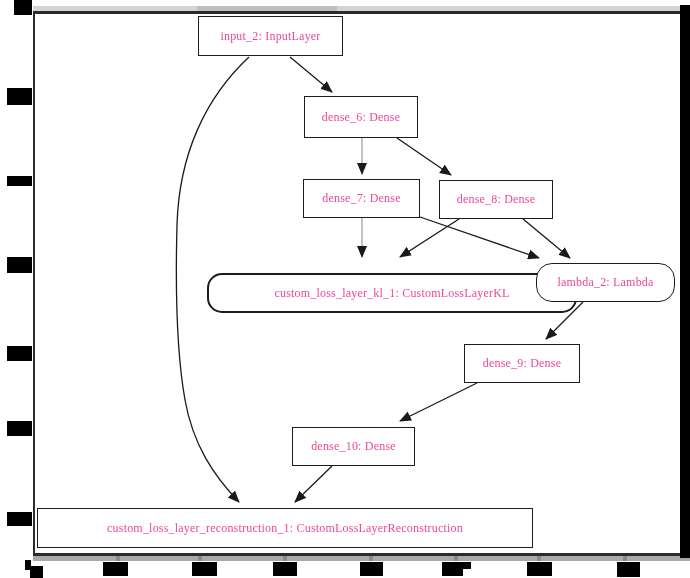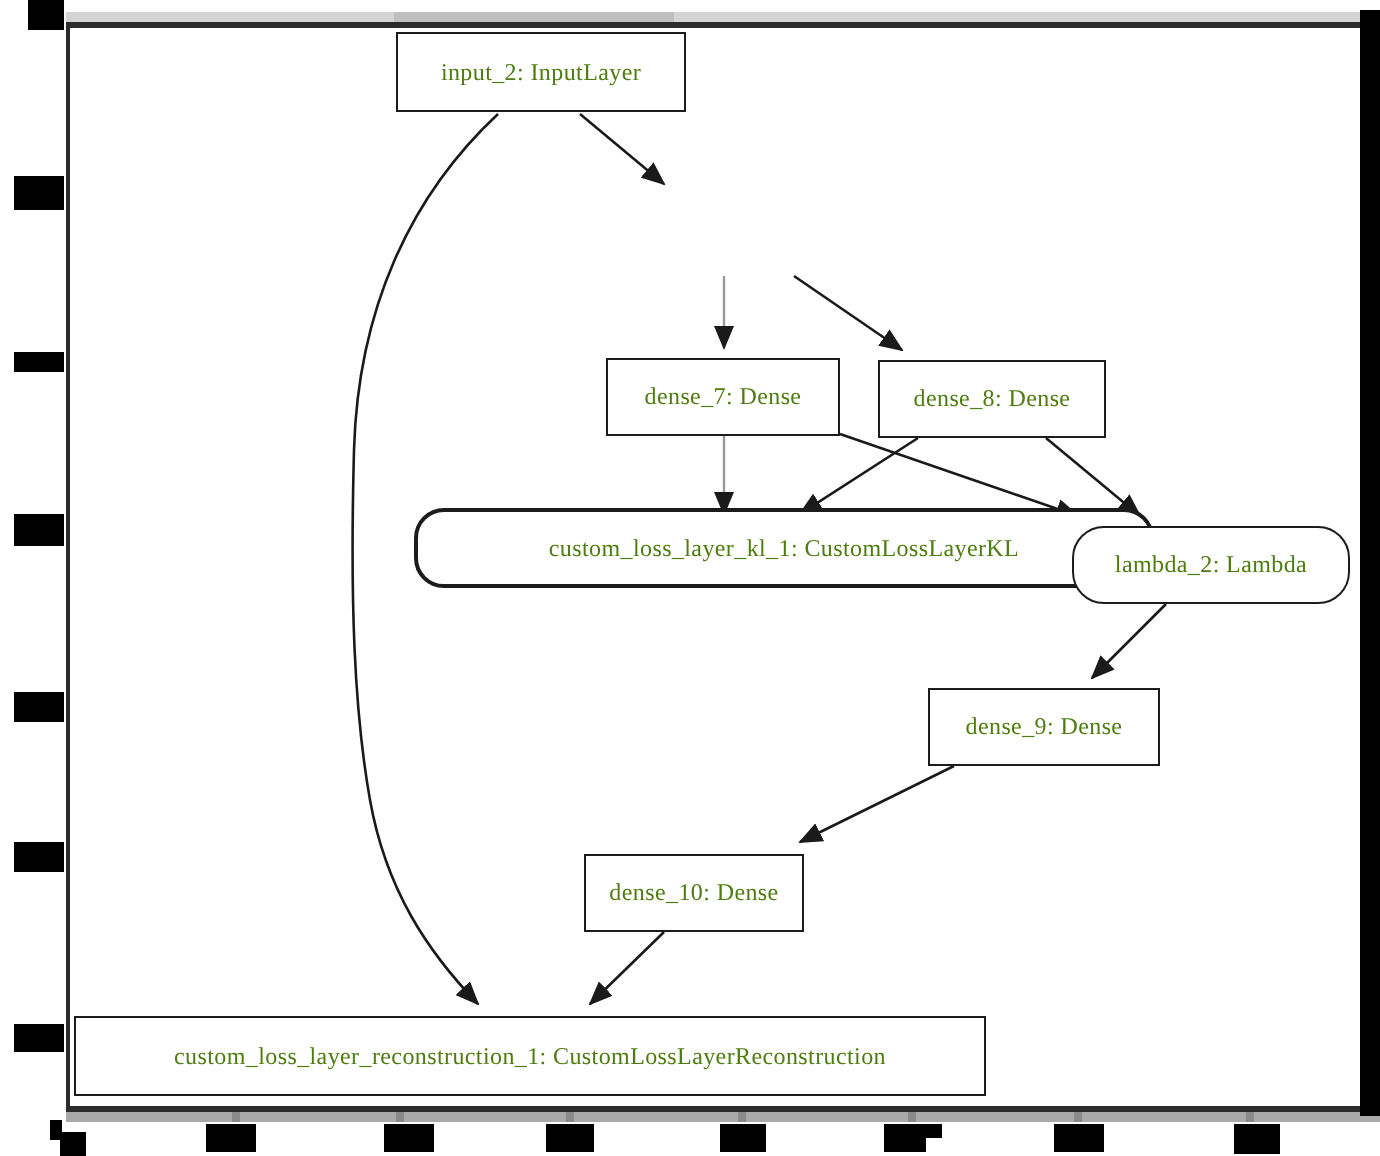--- a/index.html
+++ b/index.html
@@ -18,33 +18,33 @@
   }
   .node {
     position: absolute;
     box-sizing: border-box;
     background: #ffffff;
     border: 1.5px solid #1c1c1c;
     display: flex;
     align-items: center;
     justify-content: center;
     font-size: 12px;
-    color: #4d7c0f;
+    color: #ec4899;
     white-space: nowrap;
     letter-spacing: 0.2px;
   }
   .node-input   { left:198px; top:16px;  width:145px; height:40px; }
   .node-dense6  { left:304px; top:96px;  width:114px; height:42px; }
   .node-dense7  { left:303px; top:179px; width:117px; height:39px;align-items:center; }
   .node-dense8  { left:439px; top:180px; width:114px; height:39px; }
-  .node-kl      { left:207px; top:254px; width:370px; height:40px; border-width:2px;border-radius:15px; }
+  .node-kl      { left:207px; top:273px; width:370px; height:40px; border-width:2px;border-radius:15px; }
   .node-lambda  { left:536px; top:263px; width:139px; height:39px;border-radius:16px; }
   .node-dense9  { left:464px; top:344px; width:116px; height:39px; }
-  .node-dense10 { left:292px; top:427px; width:110px; height:39px; }
-  .node-recon   { left:37px;  top:508px; width:456px; height:40px; }
+  .node-dense10 { left:292px; top:427px; width:123px; height:39px; }
+  .node-recon   { left:37px;  top:508px; width:496px; height:40px; }
 </style>
 </head>
 <body>
 
 <div id="stage">
 
   <svg id="graph-svg" viewBox="0 0 690 578" xmlns="http://www.w3.org/2000/svg">
     <defs>
       <marker id="arrow" viewBox="0 0 12 10" refX="11" refY="5" markerWidth="12" markerHeight="10" markerUnits="userSpaceOnUse" orient="auto">
         <path d="M0,0 L12,5 L0,10 z" fill="#1a1a1a"></path>
@@ -95,20 +95,23 @@
     <path d="M 459 219 L 400 257" stroke="#1a1a1a" stroke-width="1.3" fill="none" marker-end="url(#arrow)"></path>
     <path d="M 523 219 L 570 258" stroke="#1a1a1a" stroke-width="1.3" fill="none" marker-end="url(#arrow)"></path>
     <path d="M 583 302 L 546 339" stroke="#1a1a1a" stroke-width="1.3" fill="none" marker-end="url(#arrow)"></path>
     <path d="M 477 383 L 400 421" stroke="#1a1a1a" stroke-width="1.3" fill="none" marker-end="url(#arrow)"></path>
     <path d="M 332 466 L 295 502" stroke="#1a1a1a" stroke-width="1.3" fill="none" marker-end="url(#arrow)"></path>
   </svg>
 
   <div class="node node-input">
     <span>input_2: InputLayer</span>
   </div>
+  <div class="node node-dense6">
+    <span>dense_6: Dense</span>
+  </div>
   <div class="node node-dense7">
     <span>dense_7: Dense</span>
   </div>
   <div class="node node-dense8">
     <span>dense_8: Dense</span>
   </div>
   <div class="node node-kl">
     <span>custom_loss_layer_kl_1: CustomLossLayerKL</span>
   </div>
   <div class="node node-lambda">

